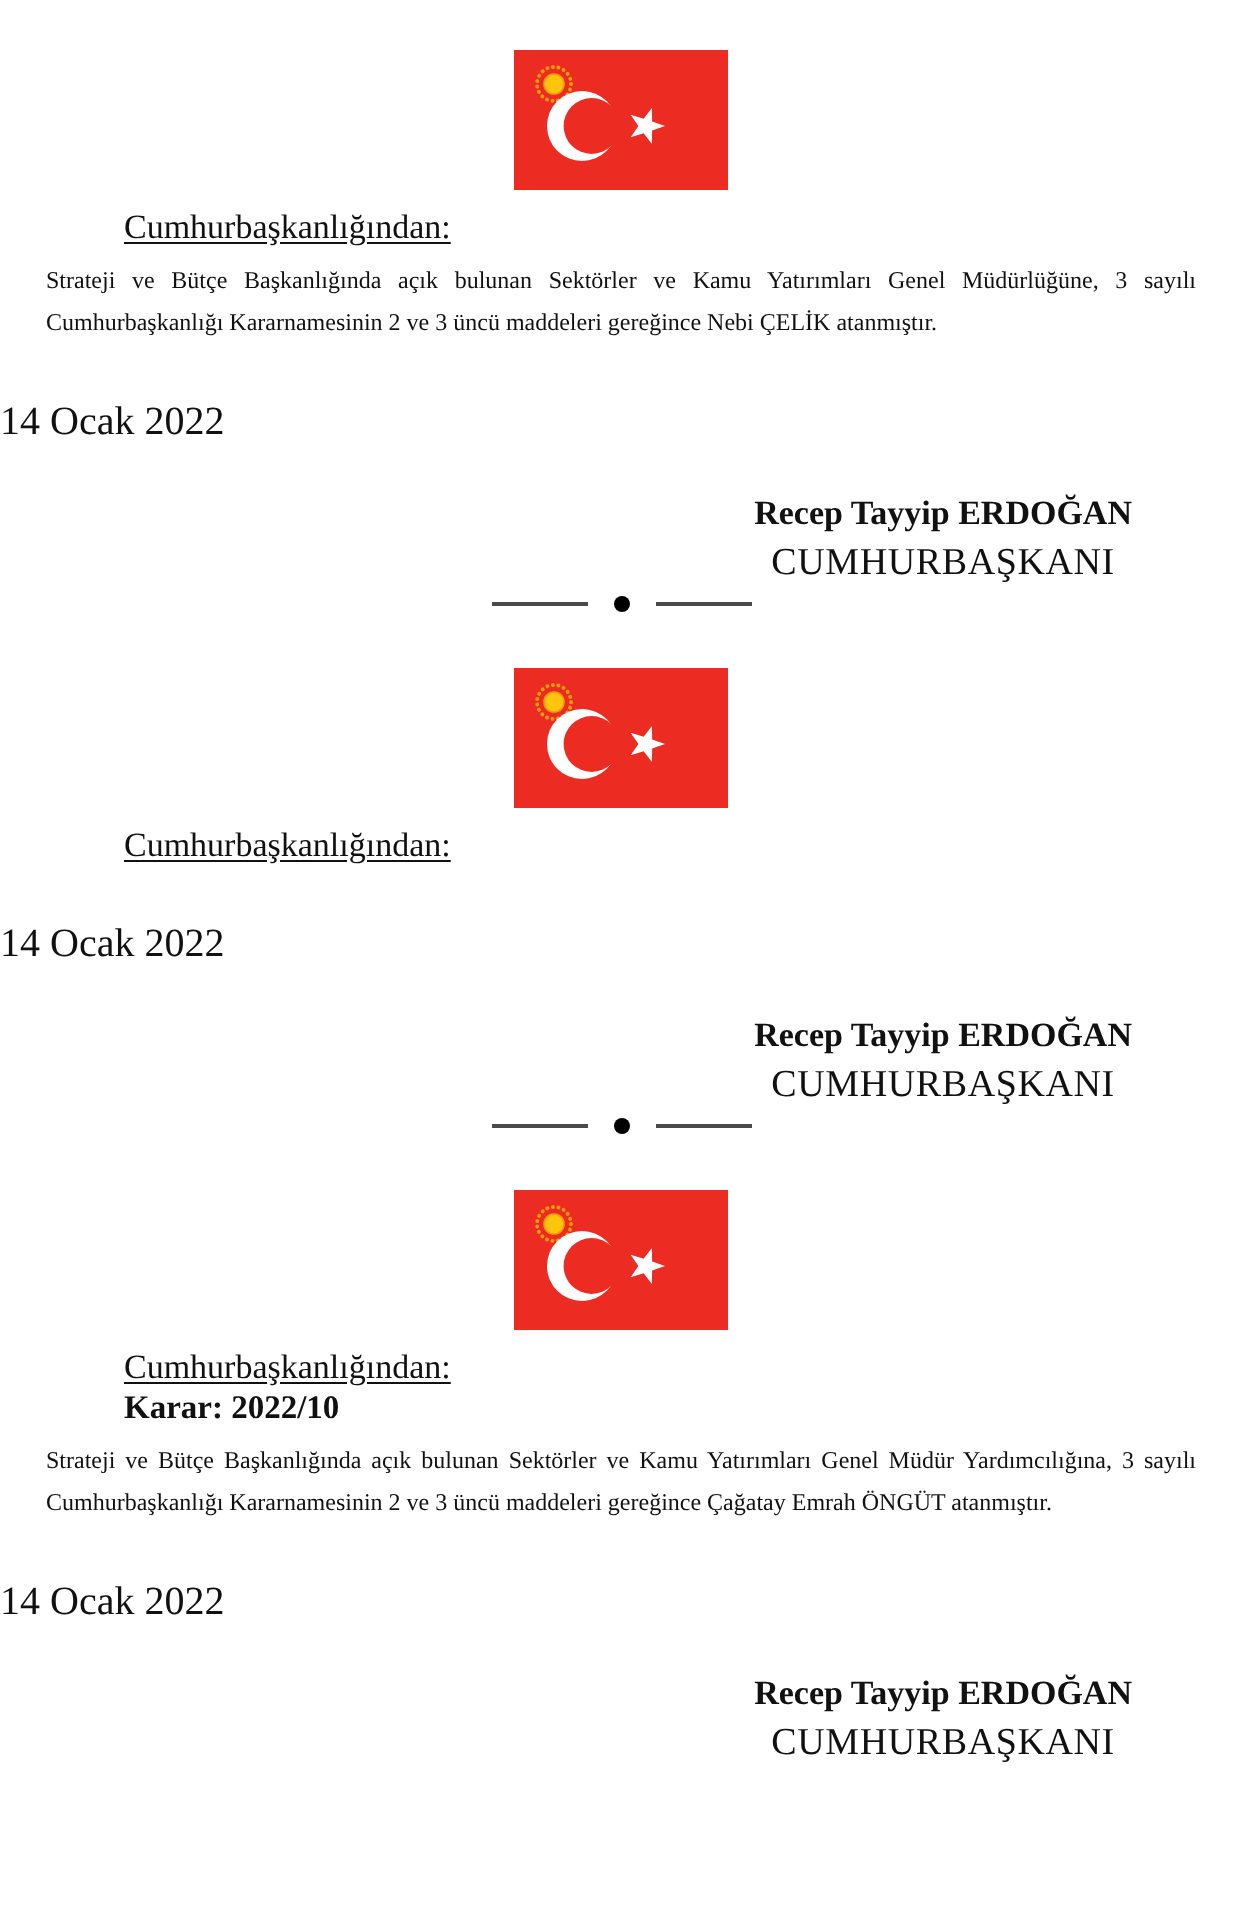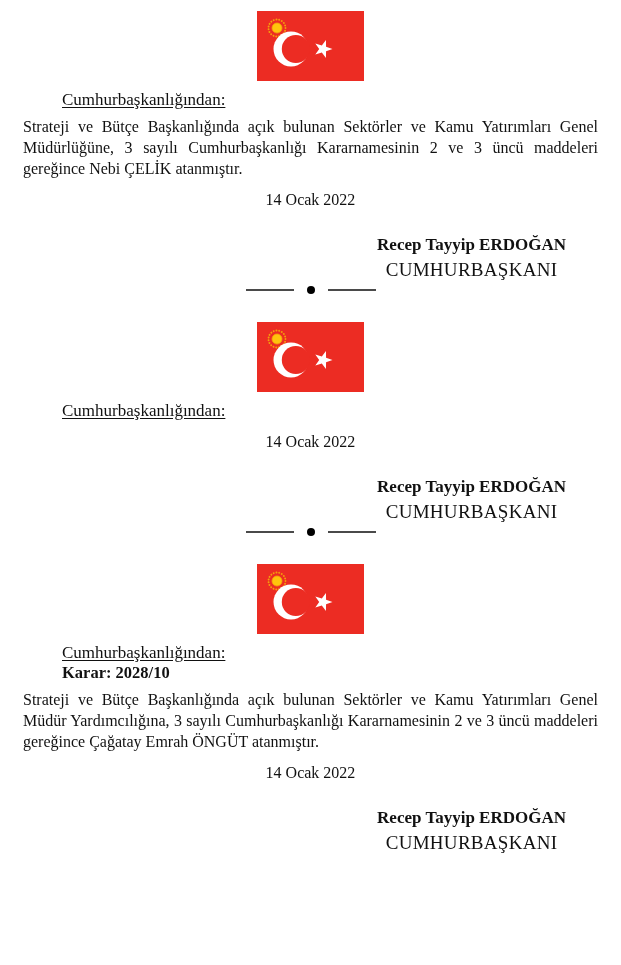--- a/index.html
+++ b/index.html
@@ -12,21 +12,21 @@
     --page-bg: #ffffff;
   }
   * { margin: 0; padding: 0; box-sizing: border-box; }
   html, body { background: var(--page-bg); }
   .page {
     width: 621px;
     height: 965px;
     background: var(--page-bg);
     color: var(--ink);
     font-family: "Liberation Serif", "DejaVu Serif", serif;
-    padding-top: 11px;
+    padding-top: 25px;
     overflow: hidden;
     position: relative;
   }
   .decree-section + .decree-section { margin-top: 26px; }
   .flag-wrap {
     width: 107px;
     height: 70px;
     margin: 0 auto;
   }
   .flag-wrap svg { display: block; width: 107px; height: 70px; }
@@ -40,28 +40,28 @@
     text-decoration: underline;
     text-underline-offset: 2px;
   }
   .decision-number {
     font-size: 16.5px;
     line-height: 20px;
     font-weight: bold;
   }
   .body-text {
     margin: 6px 23px 0 23px;
-    font-size: 16px;
+    font-size: 12px;
     line-height: 21px;
     text-align: justify;
   }
   .decree-date {
-    margin-top: 10px;
-    text-align: center;
-    font-size: 16px;
+    margin-top: 29px;
+    text-align: left;
+    font-size: 20px;
     line-height: 21px;
   }
   .signature-block {
     width: max-content;
     margin: 22px 55px 0 auto;
     text-align: center;
   }
   .sig-name {
     font-size: 17px;
     font-weight: bold;
@@ -169,21 +169,21 @@
         </g>
         <g>
           <circle cx="34" cy="38" r="17.5" fill="var(--flag-white)"></circle>
           <circle cx="38.8" cy="38" r="14" fill="var(--flag-red)"></circle>
         </g>
         <polygon points="75.5,38 69.07,35.77 68.94,28.97 64.83,34.39 58.31,32.41 62.2,38 58.31,43.59 64.83,41.61 68.94,47.03 69.07,40.23" fill="var(--flag-white)"></polygon>
       </svg>
     </div>
     <div class="decree-head">
       <div class="source-label">Cumhurbaşkanlığından:</div>
-      <div class="decision-number">Karar: 2028/10</div>
+      <div class="decision-number">Karar: 2022/10</div>
     </div>
     <p class="body-text">Strateji ve Bütçe Başkanlığında açık bulunan Sektörler ve Kamu Yatırımları Genel Müdür Yardımcılığına, 3 sayılı Cumhurbaşkanlığı Kararnamesinin 2 ve 3 üncü maddeleri gereğince Çağatay Emrah ÖNGÜT atanmıştır.</p>
     <div class="decree-date">14 Ocak 2022</div>
     <div class="signature-block">
       <div class="sig-name">Recep Tayyip ERDOĞAN</div>
       <div class="sig-title">CUMHURBAŞKANI</div>
     </div>
   </section>
 
 </div>

